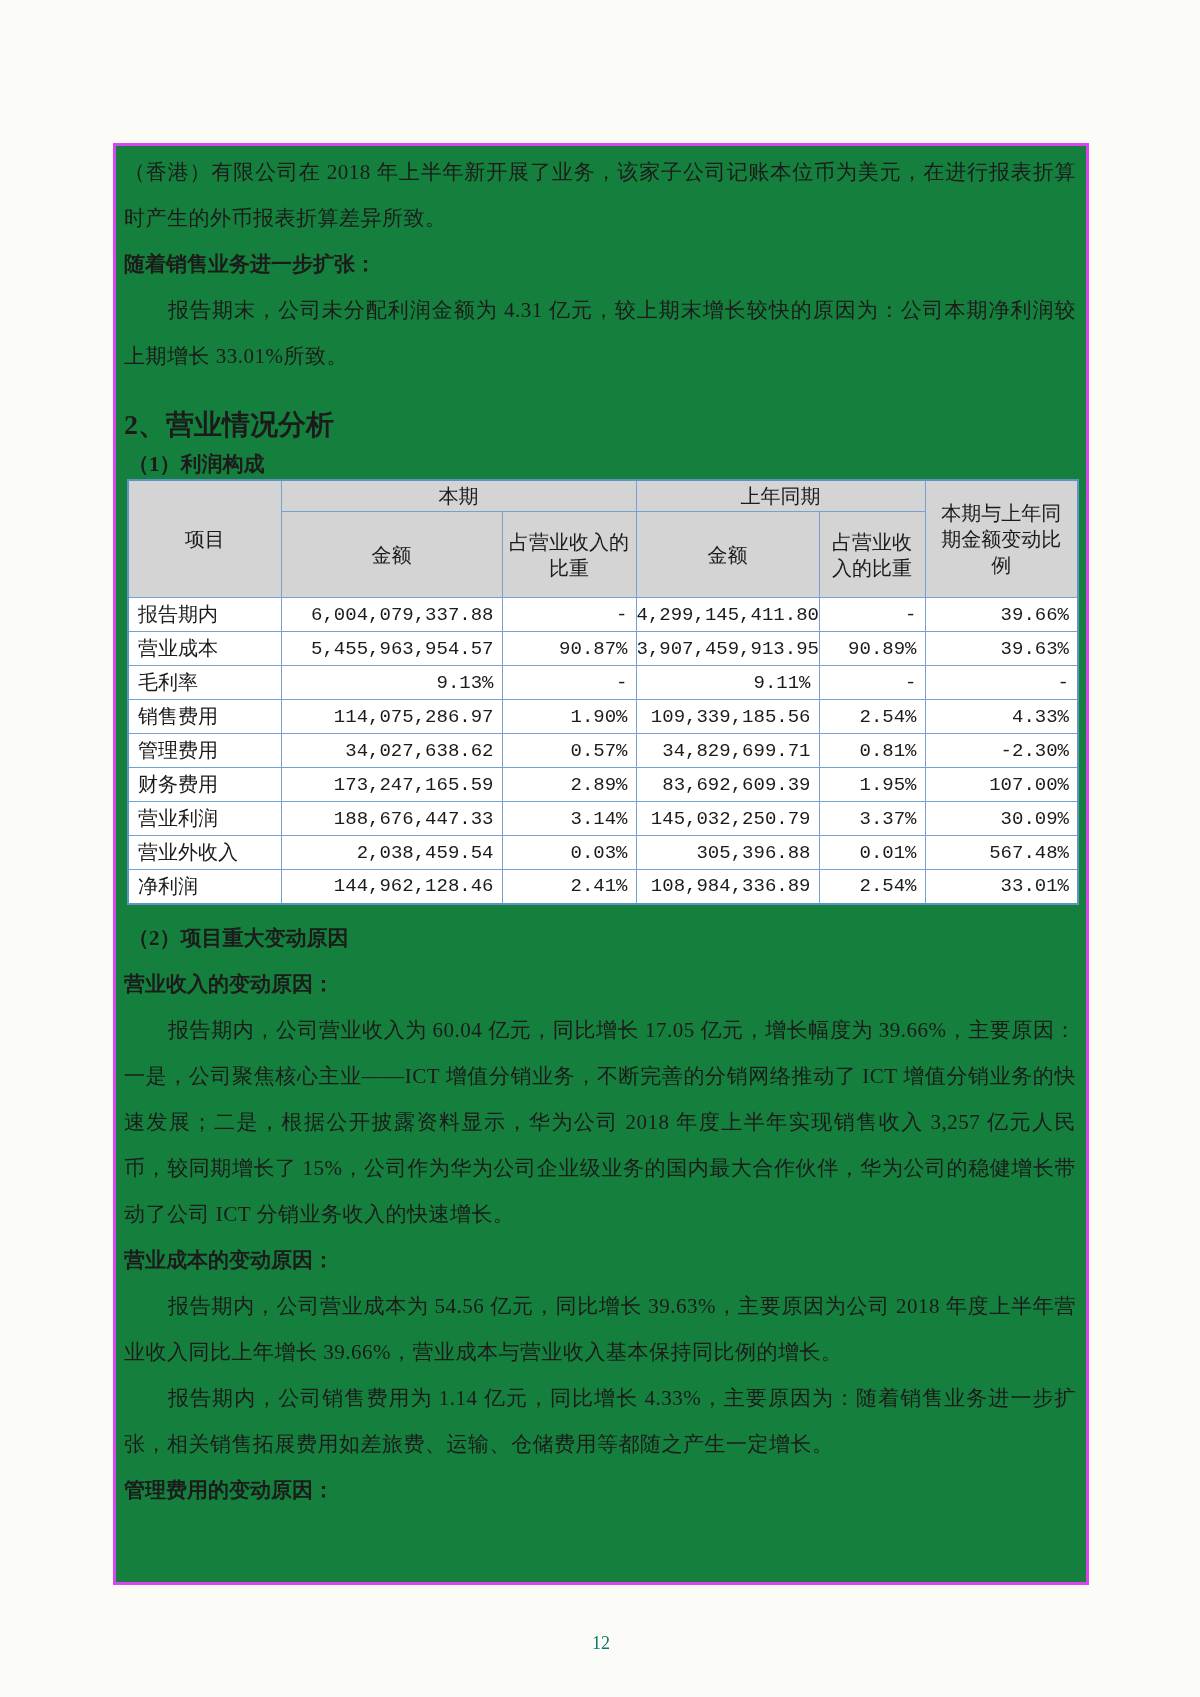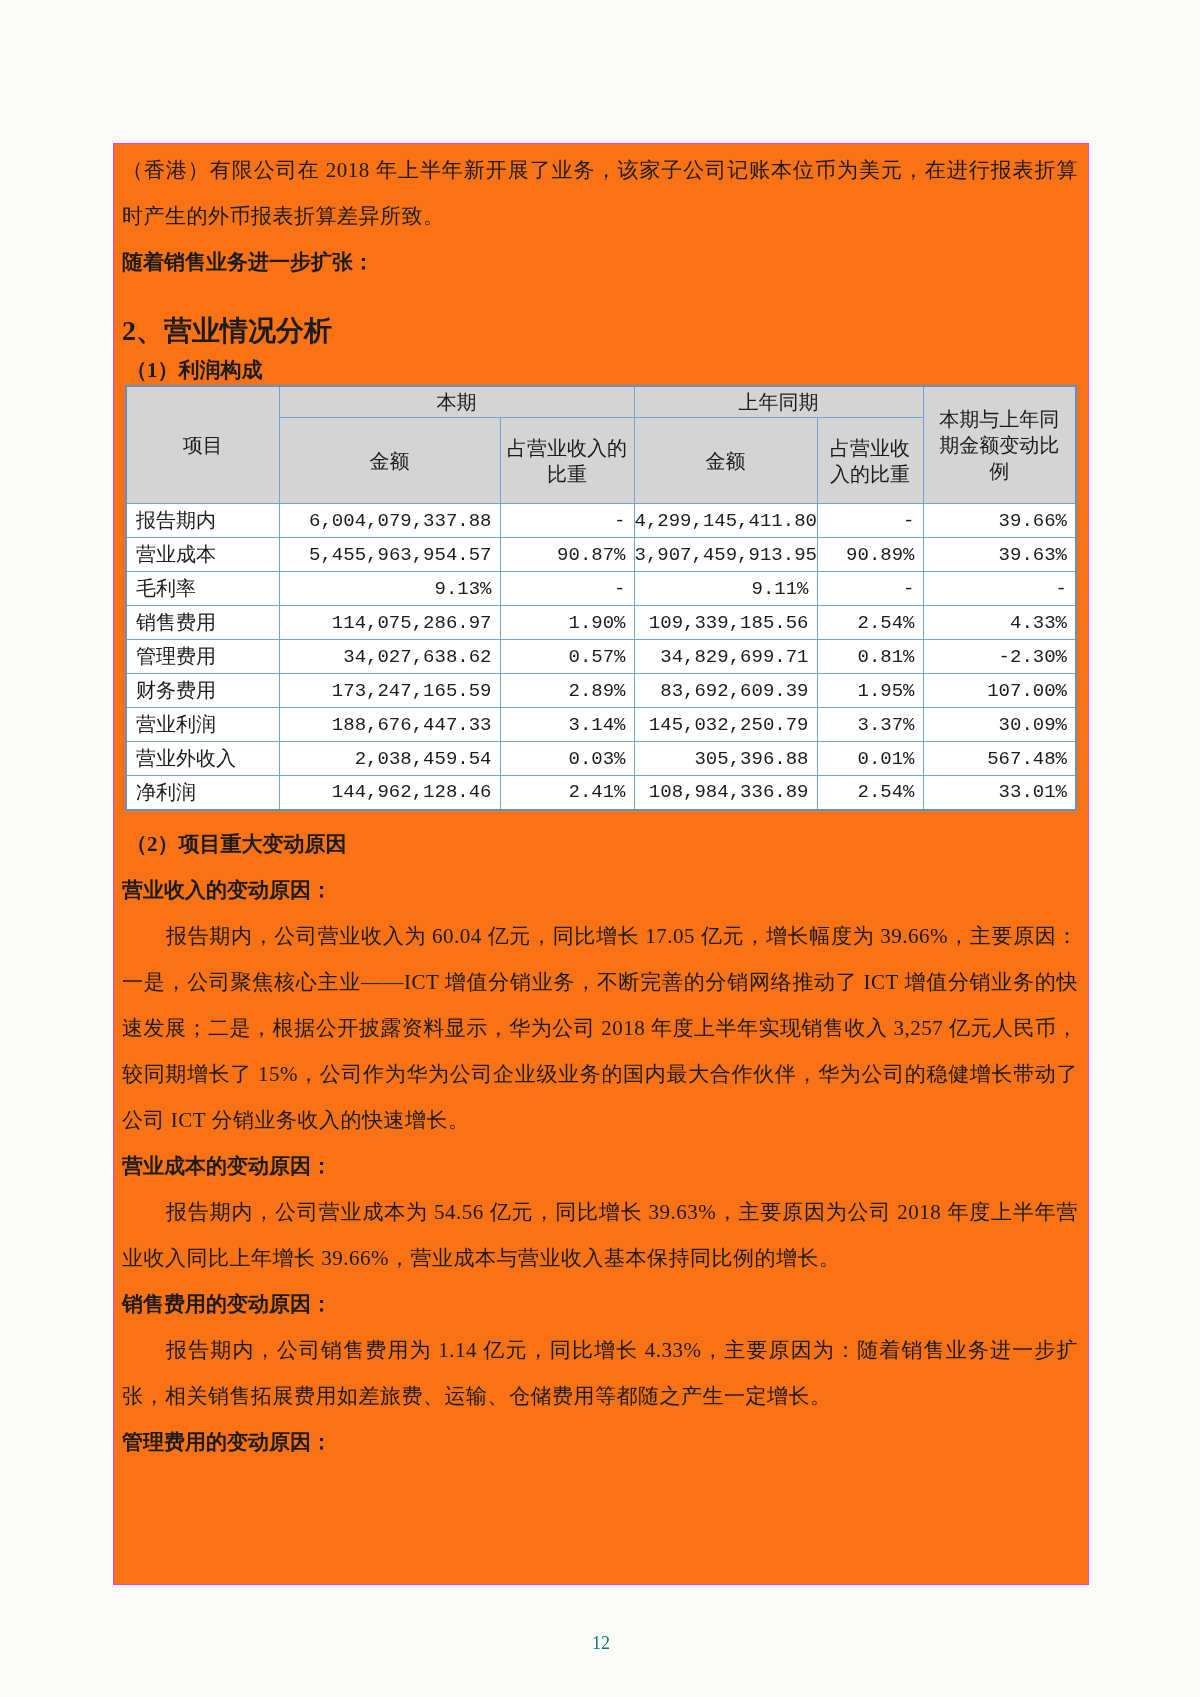--- a/index.html
+++ b/index.html
@@ -8,22 +8,22 @@
     position:relative;
     background:#fbfbf8;
     font-family:"Liberation Serif","DejaVu Serif",serif;
     color:#1b1b1b;
     overflow:hidden;
   }
   .content-box {
     position:absolute;
     left:113px; top:143px;
     width:976px; height:1442px;
-    border:1px solid #d946ef;
-    background:#f97316;
+    border:3px solid #d946ef;
+    background:#15803d;
     padding:3px 10px 0 8px;
     overflow:hidden;
   }
   .para {
     font-size:21px;
     line-height:46px;
     text-align:justify;
     letter-spacing:0.5px;
   }
   .para.indent { text-indent:44px; }
@@ -96,20 +96,21 @@
 </style>
 </head>
 <body>
 
 <div class="content-box">
 
   <p class="para">（香港）有限公司在 2018 年上半年新开展了业务，该家子公司记账本位币为美元，在进行报表折算时产生的外币报表折算差异所致。</p>
 
   <div class="run-head">随着销售业务进一步扩张：</div>
 
+  <p class="para indent">报告期末，公司未分配利润金额为 4.31 亿元，较上期末增长较快的原因为：公司本期净利润较上期增长 33.01%所致。</p>
 
   <div class="sec-title">2、营业情况分析</div>
 
   <div class="sub-head">（1）利润构成</div>
 
   <table class="profit-table">
     <colgroup>
       <col style="width:153px">
         <col style="width:221px">
         <col style="width:134px">
@@ -208,20 +209,19 @@
   </table>
 
   <div class="sub-head after-table">（2）项目重大变动原因</div>
 
   <div class="run-head">营业收入的变动原因：</div>
   <p class="para indent">报告期内，公司营业收入为 60.04 亿元，同比增长 17.05 亿元，增长幅度为 39.66%，主要原因：一是，公司聚焦核心主业——ICT 增值分销业务，不断完善的分销网络推动了 ICT 增值分销业务的快速发展；二是，根据公开披露资料显示，华为公司 2018 年度上半年实现销售收入 3,257 亿元人民币，较同期增长了 15%，公司作为华为公司企业级业务的国内最大合作伙伴，华为公司的稳健增长带动了公司 ICT 分销业务收入的快速增长。</p>
 
   <div class="run-head">营业成本的变动原因：</div>
   <p class="para indent">报告期内，公司营业成本为 54.56 亿元，同比增长 39.63%，主要原因为公司 2018 年度上半年营业收入同比上年增长 39.66%，营业成本与营业收入基本保持同比例的增长。</p>
 
-  <div class="run-head">销售费用的变动原因：</div>
   <p class="para indent">报告期内，公司销售费用为 1.14 亿元，同比增长 4.33%，主要原因为：随着销售业务进一步扩张，相关销售拓展费用如差旅费、运输、仓储费用等都随之产生一定增长。</p>
 
   <div class="run-head">管理费用的变动原因：</div>
 
 </div>
 
 <div class="page-number">12</div>
 
 </body></html>

